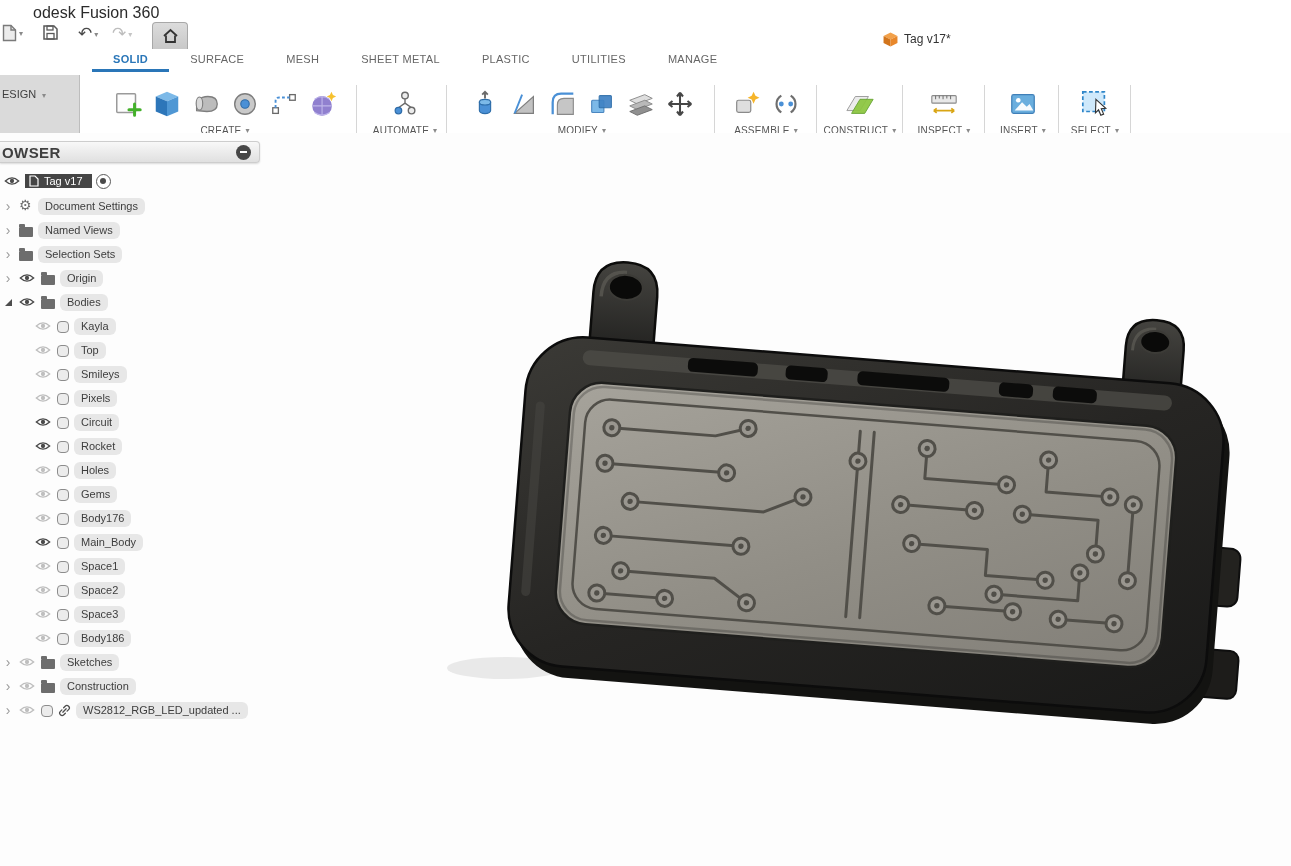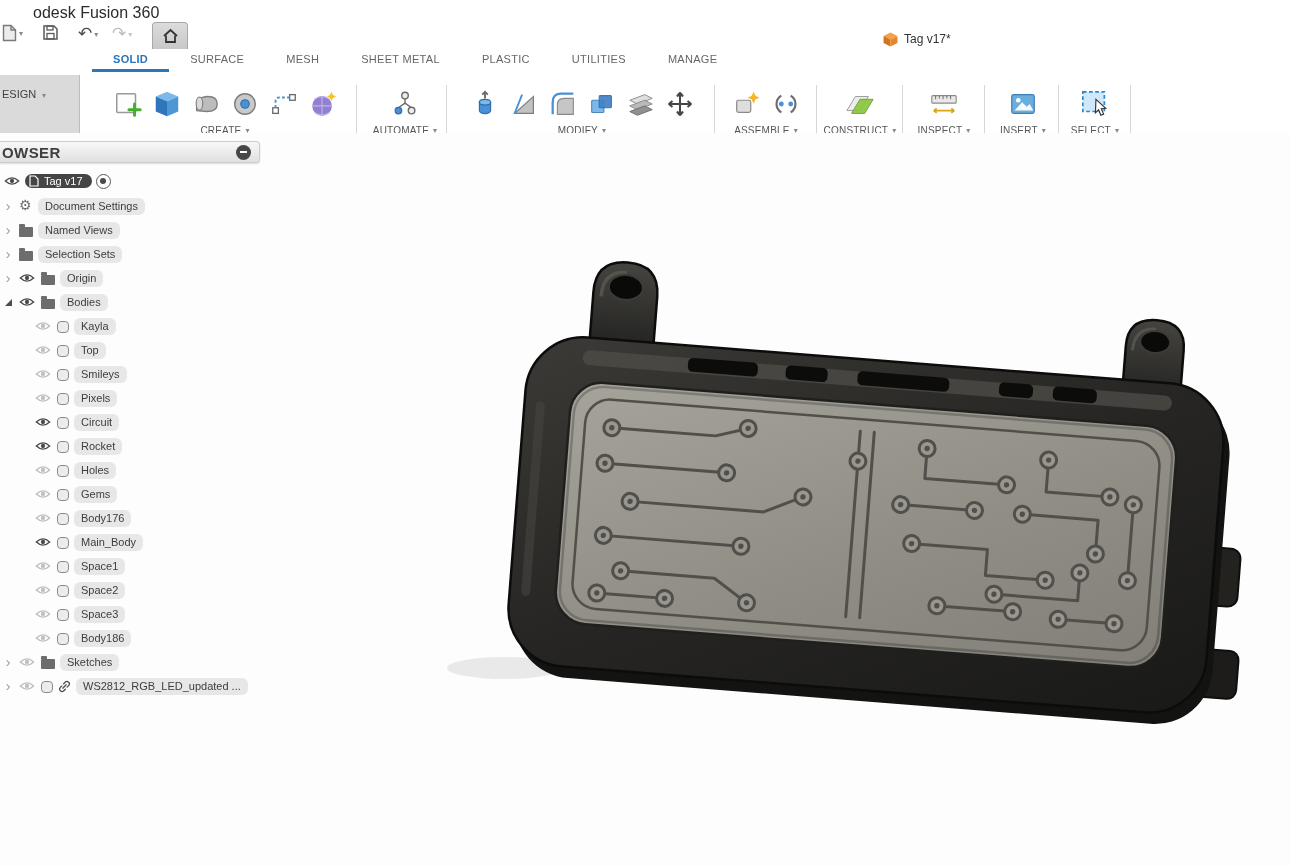--- a/index.html
+++ b/index.html
@@ -51,21 +51,21 @@
   .browser { position:absolute; left:0; top:141px; width:260px; font-size:11px; }
   .bheader { height:22px; background:linear-gradient(#f8f8f8,#e0e0e0); border:1px solid #cdcdcd; border-left:none;
              border-radius:0 4px 4px 0; display:flex; align-items:center; justify-content:space-between;
              padding:0 8px 0 2px; box-shadow:0 1px 2px rgba(0,0,0,.14); }
   .bheader .btitle { font-size:15px; font-weight:bold; color:#3f3f3f; letter-spacing:.4px; }
   .collapse-btn { width:15px; height:15px; border-radius:50%; background:#474747; display:flex; align-items:center; justify-content:center; cursor:pointer; }
   .collapse-btn::before { content:""; width:7px; height:2px; background:#fff; }
 
   .root-row { margin-top:7px; display:flex; align-items:center; gap:4px; padding-left:4px; height:22px; }
   .root-pill { background:#454545; color:#fff; height:14px; display:inline-flex; align-items:center; gap:5px;
-               padding:0 9px 0 4px; border-radius:8px; cursor:pointer; }
+               padding:0 9px 0 4px; border-radius:0; cursor:pointer; }
   .radio-btn { width:15px; height:15px; border-radius:50%; border:1.5px solid #5a5a5a; background:#fff;
                display:flex; align-items:center; justify-content:center; cursor:pointer; }
   .radio-btn::before { content:""; width:6px; height:6px; border-radius:50%; background:#4a4a4a; }
 
   .btree { margin-top:2px; }
   .trow { height:24px; display:flex; align-items:center; gap:5px; cursor:default; }
   .trow.lvl1 { padding-left:2px; }
   .trow.lvl2 { padding-left:35px; }
   .arrow { width:12px; height:14px; display:inline-flex; align-items:center; justify-content:center;
            color:#9a9a9a; font-size:14px; cursor:pointer; flex:0 0 12px; }
@@ -702,20 +702,32 @@
     <span class="lbl">Sketches</span>
   </div>
         <div class="trow lvl1">
     <span class="arrow"></span>
     <span class="eye off">
       <svg viewBox="0 0 18 11" width="16" height="10">
               <path class="eo" d="M1.5,5.5 Q9,-1.5 16.5,5.5 Q9,12.5 1.5,5.5 Z"></path>
               <circle class="ep" cx="9" cy="5.5" r="2.4"></circle>
             </svg>
     </span>
+    <span class="node-icon folder"></span>
+
+    <span class="lbl">Construction</span>
+  </div>
+        <div class="trow lvl1">
+    <span class="arrow"></span>
+    <span class="eye off">
+      <svg viewBox="0 0 18 11" width="16" height="10">
+              <path class="eo" d="M1.5,5.5 Q9,-1.5 16.5,5.5 Q9,12.5 1.5,5.5 Z"></path>
+              <circle class="ep" cx="9" cy="5.5" r="2.4"></circle>
+            </svg>
+    </span>
     <span class="node-icon body"></span>
     <span class="link-icon">
       <svg viewBox="0 0 14 14" width="13" height="13">
               <path d="M5.2,8.8 L8.8,5.2 M4.2,6.3 L2.6,7.9 a2.6,2.6 0 0 0 3.7,3.7 L7.9,10 M9.8,7.7 L11.4,6.1 a2.6,2.6 0 0 0 -3.7,-3.7 L6.1,4" fill="none" stroke="#4d4d4d" stroke-width="1.4" stroke-linecap="round"></path>
             </svg>
     </span>
     <span class="lbl">WS2812_RGB_LED_updated ...</span>
   </div>
       </div>
   </div>

